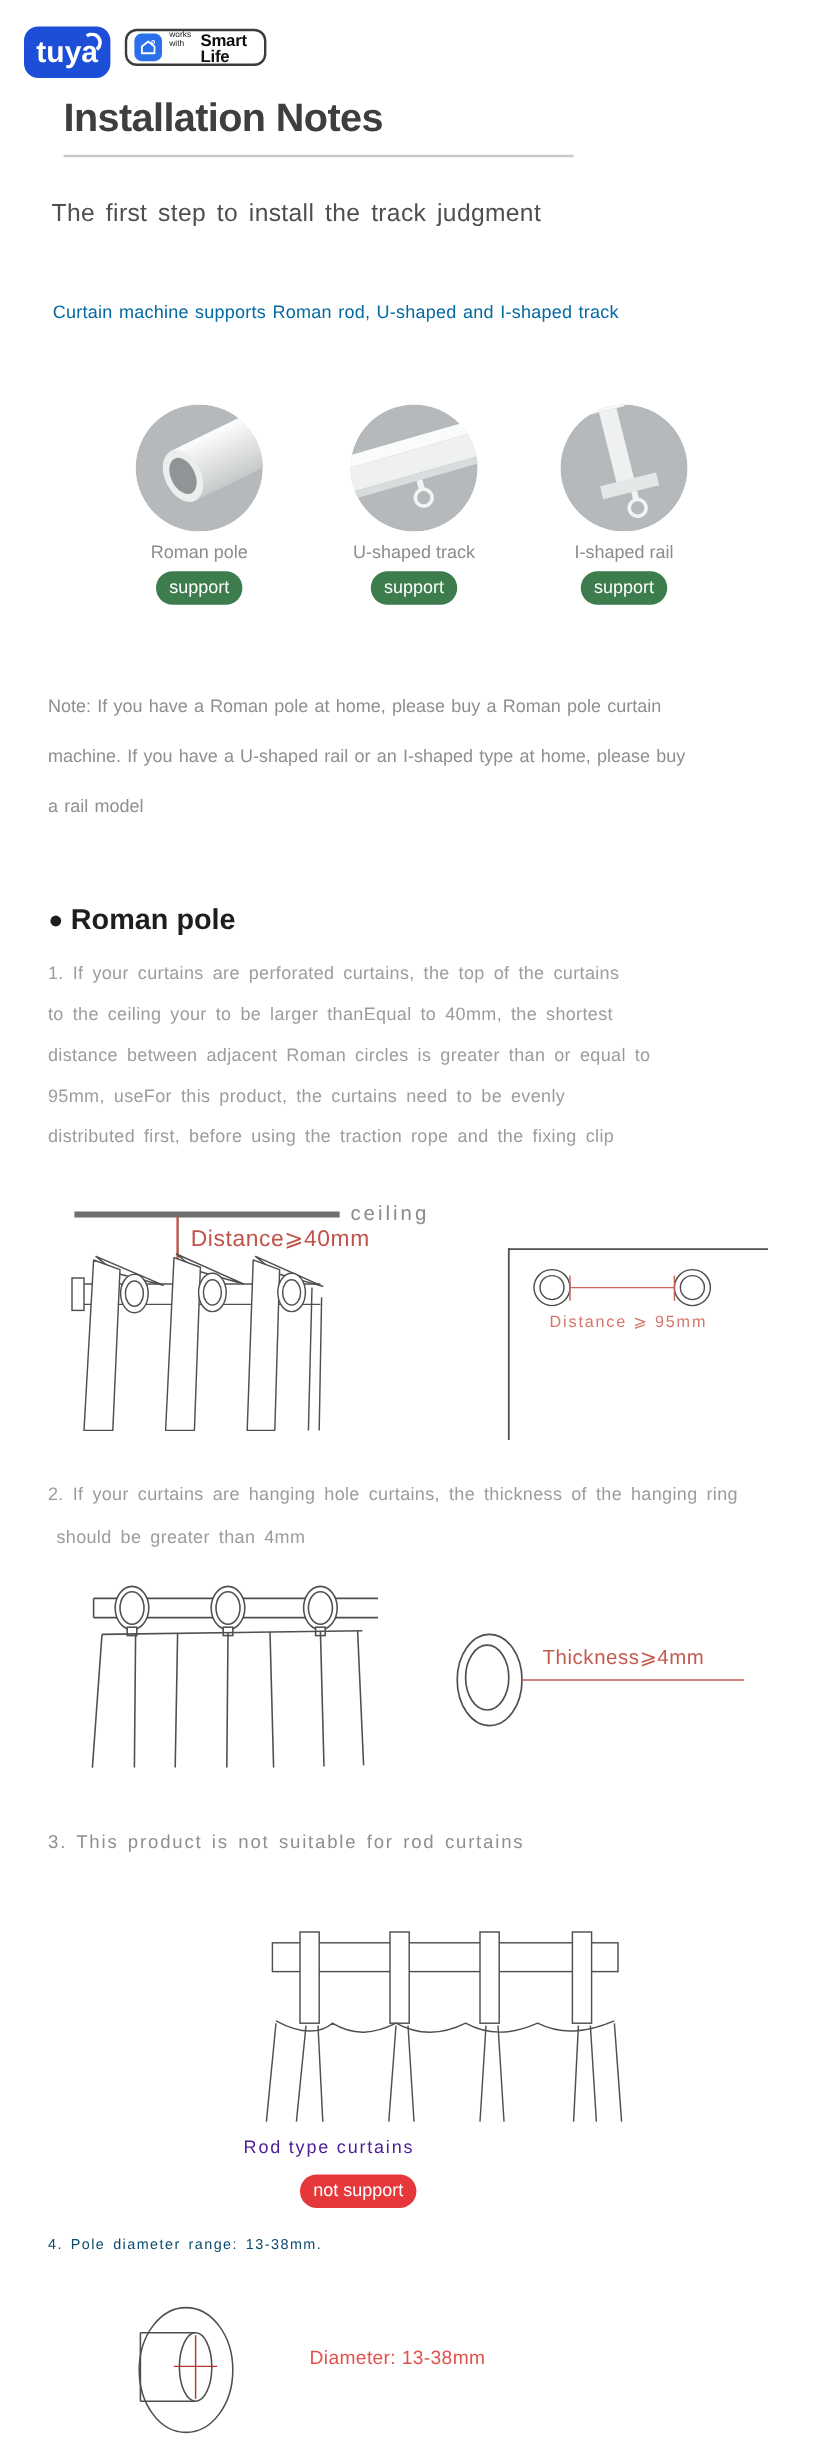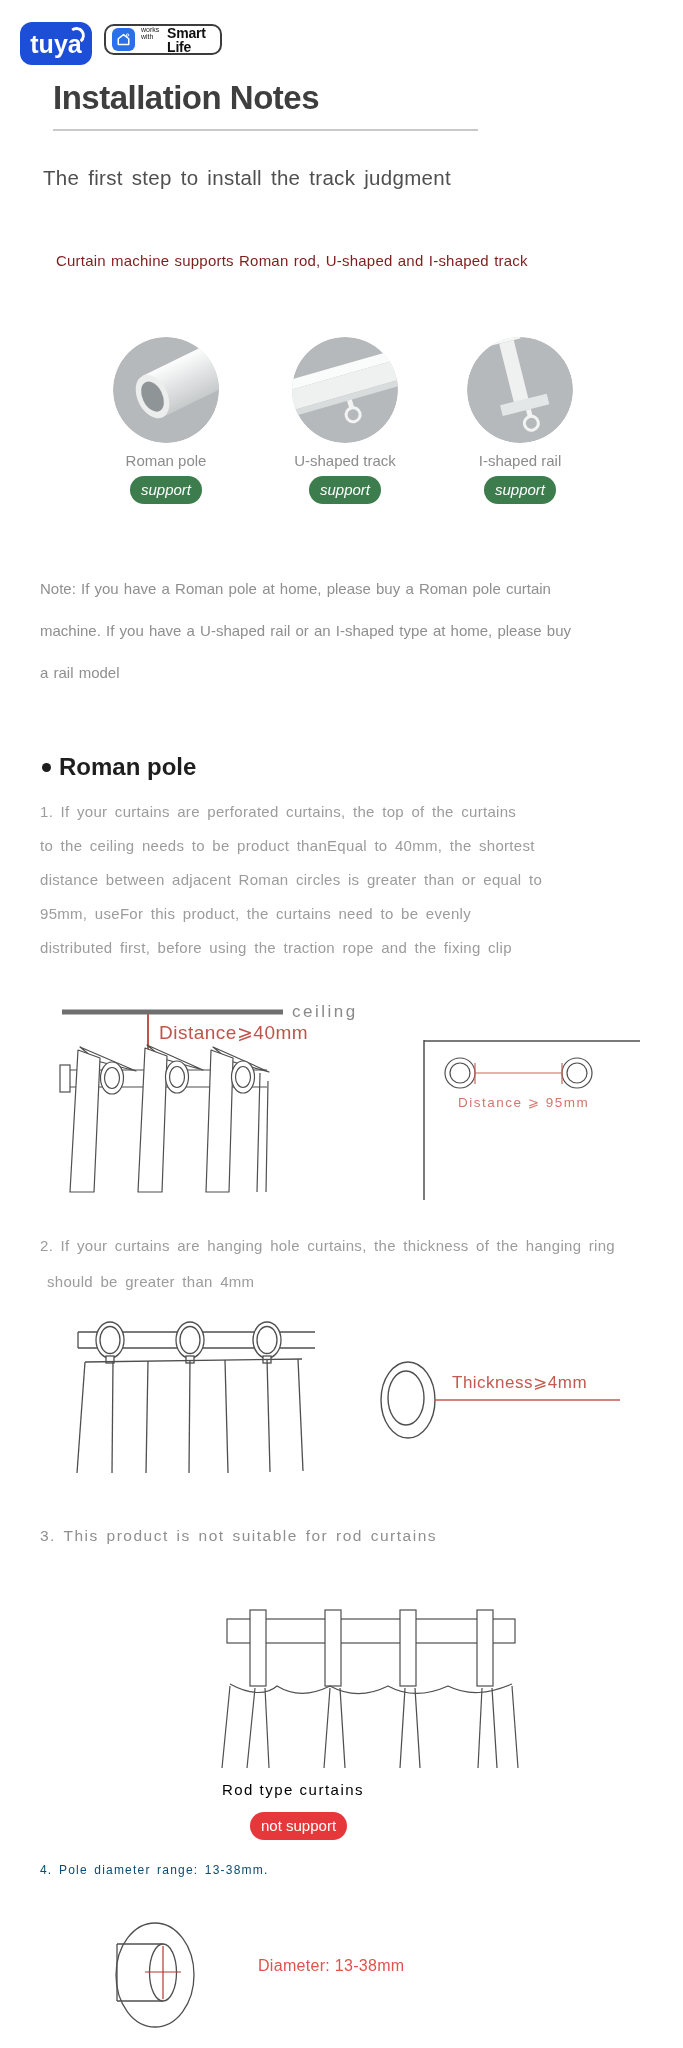--- a/index.html
+++ b/index.html
@@ -19,42 +19,42 @@
   .sl-icon{width:23px;height:23px;background:#2970e9;border-radius:6px;display:flex;
            align-items:center;justify-content:center;flex:0 0 auto;}
   .sl-txt{margin-left:6px;display:flex;flex-direction:row;line-height:1;}
   .sl-workswith{font-size:7px;color:#222;margin-bottom:2px;}
   .sl-smartlife{font-size:14px;font-weight:bold;color:#101010;letter-spacing:-0.2px;}
 
   
   .h1{left:53px;top:79px;font-size:33px;font-weight:bold;color:#3e3e3e;letter-spacing:-0.5px;}
   .h1-rule{left:53px;top:129px;width:425px;height:2px;background:#c9c9c9;}
   .subtitle{left:43px;top:166px;font-size:20.5px;color:#4f4f4f;letter-spacing:.3px;word-spacing:3px;}
-  .intro{left:56px;top:252px;font-size:15px;color:#7f1d1d;letter-spacing:.2px;word-spacing:1px;}
+  .intro{left:44px;top:252px;font-size:15px;color:#0369a1;letter-spacing:.2px;word-spacing:1px;}
 
   .track-col{top:337px;width:140px;display:flex;flex-direction:column;align-items:center;}
   .track-circle{width:106px;height:106px;}
   .track-label{margin-top:9px;font-size:15px;color:#8c8c8c;}
   .badge{margin-top:7px;padding:5px 11px;border-radius:14px;color:#fff;font-size:15px;line-height:1.2;}
-  .badge-green{background:#3c7c4d;font-style:italic;}
+  .badge-green{background:#3c7c4d;}
   .badge-red{background:#e6383a;}
 
   .note-line{left:40px;font-size:15px;color:#8f8f8f;word-spacing:1px;}
   .h2{left:40px;top:706px;font-size:17.5px;font-weight:bold;color:#2e2e2e;word-spacing:2px;}
   .h3{left:42px;top:753px;display:flex;align-items:center;}
   .h3 .dot{width:9px;height:9px;border-radius:50%;background:#1e1e1e;margin-right:8px;}
   .h3 .txt{font-size:24px;font-weight:bold;color:#1e1e1e;}
   .para-line{left:40px;font-size:15px;color:#9c9c9c;word-spacing:3px;letter-spacing:.3px;}
 
   .ann{white-space:nowrap;}
   .ann-ceiling{left:292px;top:1002px;font-size:17px;color:#8a8a8a;letter-spacing:2.5px;}
   .ann-d40{left:159px;top:1021px;font-size:19px;color:#c0544a;letter-spacing:.5px;}
   .ann-d95{left:458px;top:1094px;font-size:13.5px;color:#d4766c;letter-spacing:1.5px;}
   .ann-thick{left:452px;top:1372px;font-size:17px;color:#c35a4f;letter-spacing:.5px;}
-  .ann-rodcap{left:203px;top:1781px;width:180px;text-align:center;font-size:15px;color:#000000;letter-spacing:1.5px;}
+  .ann-rodcap{left:203px;top:1781px;width:180px;text-align:left;font-size:15px;color:#4c1d95;letter-spacing:1.5px;}
   .notsupport{left:250px;top:1812px;}
   .ann-diam{left:258px;top:1957px;font-size:16px;color:#e2514c;letter-spacing:.3px;}
 
   .rule3{left:40px;top:1527px;font-size:15.5px;color:#8f8f8f;letter-spacing:1.5px;word-spacing:2px;}
   .rule4{left:40px;top:1863px;font-size:12px;color:#0c4a6e;letter-spacing:1.2px;word-spacing:2px;}
 
   svg{display:block;}
   #lineart{left:0;top:0;pointer-events:none;}
 </style>
 </head>
@@ -155,21 +155,21 @@
   <div class="abs note-line" style="top:580px;">Note: If you have a Roman pole at home, please buy a Roman pole curtain</div>
   <div class="abs note-line" style="top:622px;">machine. If you have a U-shaped rail or an I-shaped type at home, please buy</div>
   <div class="abs note-line" style="top:664px;">a rail model</div>
 
   <div class="abs h3">
     <span class="dot"></span>
     <span class="txt">Roman pole</span>
   </div>
 
   <div class="abs para-line" style="top:803px;">1. If your curtains are perforated curtains, the top of the curtains</div>
-  <div class="abs para-line" style="top:837px;">to the ceiling needs to be product thanEqual to 40mm, the shortest</div>
+  <div class="abs para-line" style="top:837px;">to the ceiling your to be larger thanEqual to 40mm, the shortest</div>
   <div class="abs para-line" style="top:871px;">distance between adjacent Roman circles is greater than or equal to</div>
   <div class="abs para-line" style="top:905px;">95mm, useFor this product, the curtains need to be evenly</div>
   <div class="abs para-line" style="top:939px;">distributed first, before using the traction rope and the fixing clip</div>
 
   <svg id="lineart" class="abs" width="683" height="2048" viewBox="0 0 683 2048">
 
     <g stroke="#4f4f4f" stroke-width="1.2" fill="none">
       <line x1="62" y1="1012" x2="283" y2="1012" stroke="#6f6f6f" stroke-width="5"></line>
       <line x1="148" y1="1014" x2="148" y2="1050" stroke="#c0544a" stroke-width="2"></line>
 

